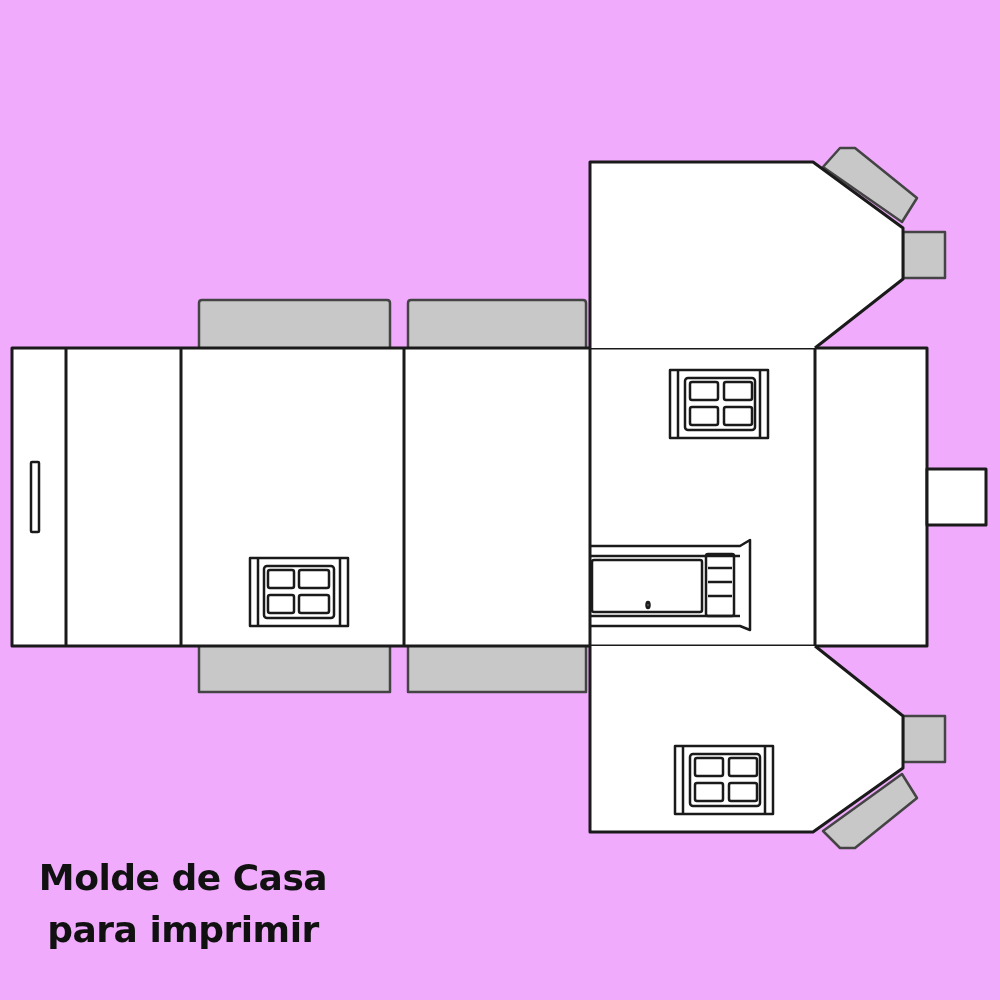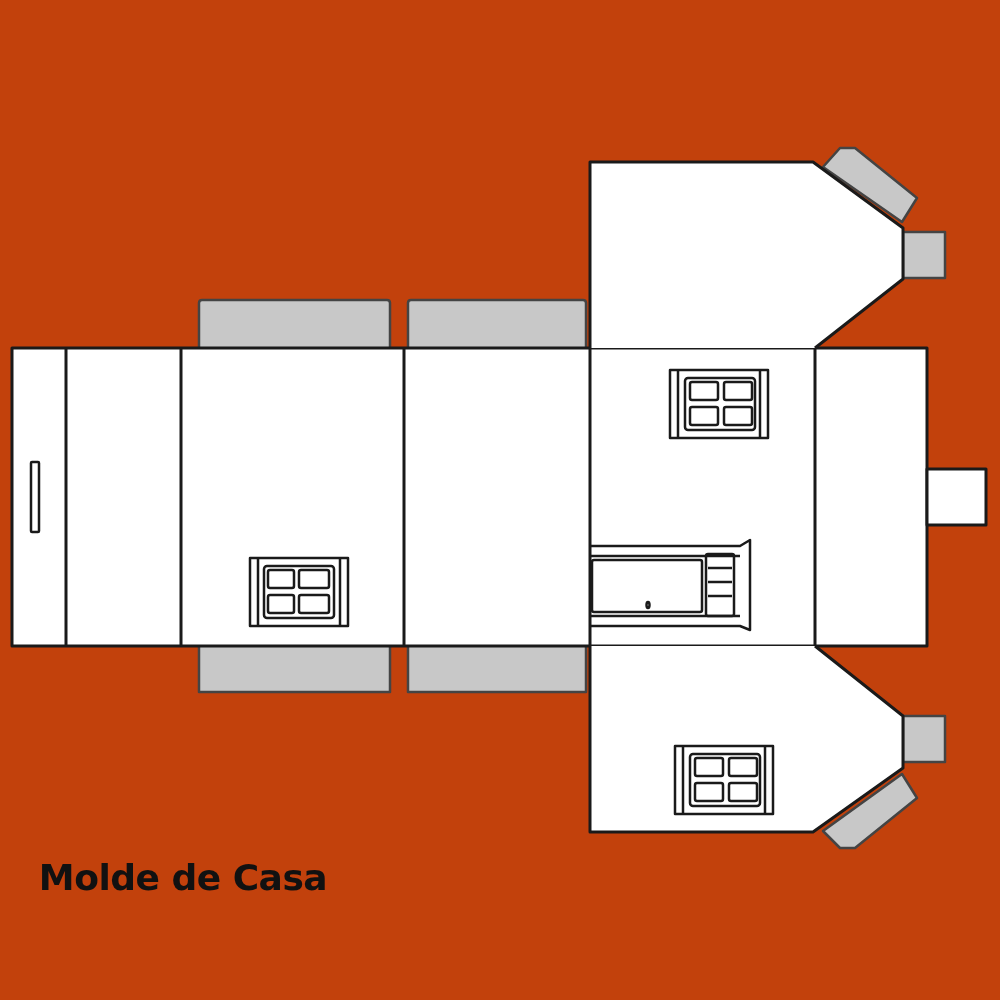--- a/index.html
+++ b/index.html
@@ -1,16 +1,16 @@
 <!DOCTYPE html>
 <html><head>
   <meta charset="utf-8">
   <style>
     html, body { margin: 0; padding: 0; background: #ffffff; }
-    .canvas { position: relative; width: 1000px; height: 1000px; background: #c2410c; overflow: hidden; }
+    .canvas { position: relative; width: 1000px; height: 1000px; background: #f0abfc; overflow: hidden; }
     svg.net { position: absolute; left: 0; top: 0; }
     .caption {
       position: absolute; left: 28px; top: 852px; width: 310px;
       text-align: center;
       font-family: "DejaVu Sans", sans-serif; font-weight: bold;
       font-size: 36px; line-height: 52px; color: #111111;
       letter-spacing: -0.5px;
     }
     .caption span { display: block; }
   </style>
@@ -106,14 +106,15 @@
         <line x1="708" y1="568" x2="732" y2="568"></line>
         <line x1="708" y1="582" x2="732" y2="582"></line>
         <line x1="708" y1="596" x2="732" y2="596"></line>
         <ellipse cx="648" cy="605" rx="1.5" ry="3"></ellipse>
       </g>
     </g>
   </svg>
 
   <div class="caption">
     <span>Molde de Casa</span>
+    <span>para imprimir</span>
   </div>
 </div>
 
 </body></html>

